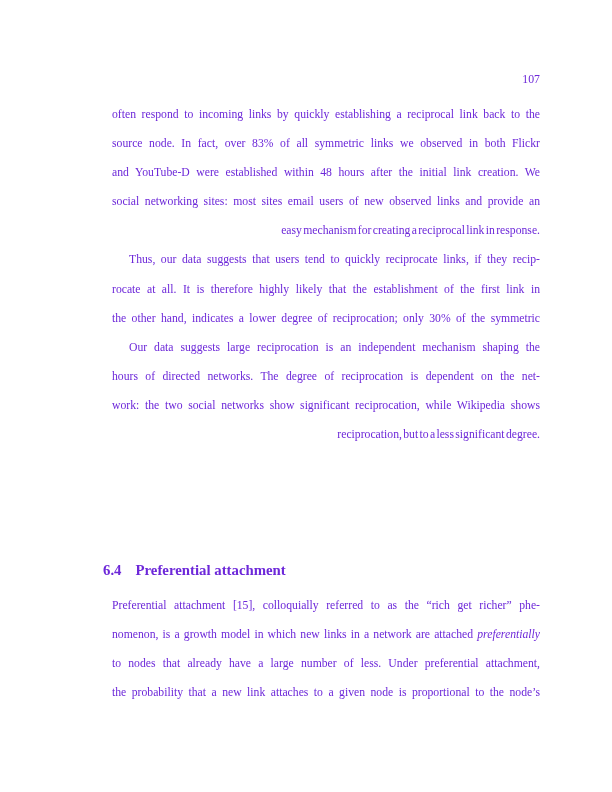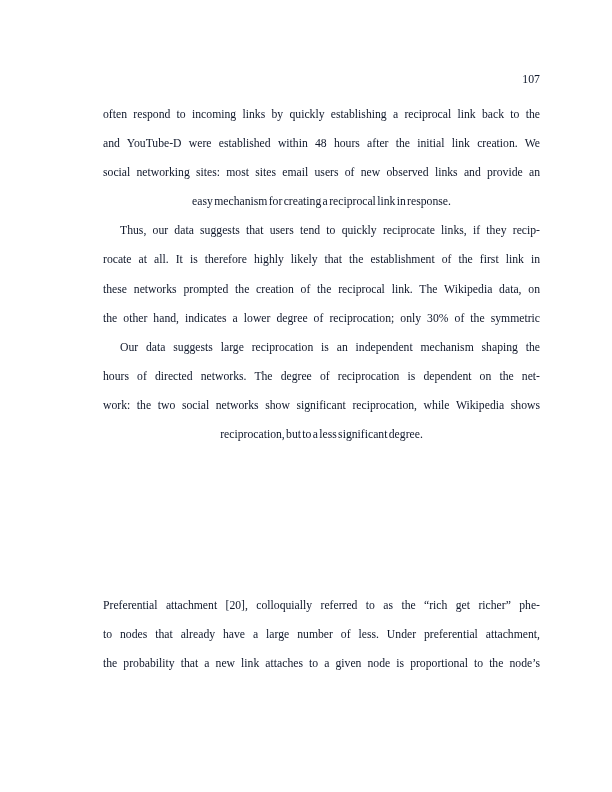--- a/index.html
+++ b/index.html
@@ -6,21 +6,21 @@
     margin: 0;
     padding: 0;
     background: #ffffff;
   }
   .page {
     position: relative;
     width: 612px;
     height: 792px;
     background: #ffffff;
     font-family: "Liberation Serif", "DejaVu Serif", serif;
-    color: #0f172a;
+    color: #6d28d9;
     overflow: hidden;
   }
   .page-number {
     position: absolute;
     top: 72px;
     left: 103px;
     width: 437px;
     text-align: right;
     font-size: 11.8px;
     line-height: 14px;
@@ -31,26 +31,27 @@
     width: 437px;
   }
   .block-1 { top: 100px; }
   .block-2 { top: 591px; }
   .ln {
     margin: 0;
     padding: 0;
     font-size: 11.7px;
     line-height: 29.1px;
     word-spacing: -1.6px;
-    text-align: center;
+    text-align: right;
     white-space: normal;
   }
   .just {
     text-align: justify;
     text-align-last: justify;
+    margin-left: 9px;
   }
   .indent {
     text-indent: 17px;
   }
   .it {
     font-style: italic;
   }
   .section-heading {
     position: absolute;
     left: 103px;
@@ -68,35 +69,39 @@
 </style>
 </head>
 <body>
 
 <div class="page">
 
   <div class="page-number">107</div>
 
   <div class="text-block block-1">
     <p class="ln just">often respond to incoming links by quickly establishing a reciprocal link back to the</p>
+    <p class="ln just">source node. In fact, over 83% of all symmetric links we observed in both Flickr</p>
     <p class="ln just">and YouTube-D were established within 48 hours after the initial link creation. We</p>
     <p class="ln just">social networking sites: most sites email users of new observed links and provide an</p>
     <p class="ln">easy mechanism for creating a reciprocal link in response.</p>
 
     <p class="ln just indent">Thus, our data suggests that users tend to quickly reciprocate links, if they recip-</p>
     <p class="ln just">rocate at all. It is therefore highly likely that the establishment of the first link in</p>
-    <p class="ln just">these networks prompted the creation of the reciprocal link. The Wikipedia data, on</p>
     <p class="ln just">the other hand, indicates a lower degree of reciprocation; only 30% of the symmetric</p>
 
     <p class="ln just indent">Our data suggests large reciprocation is an independent mechanism shaping the</p>
     <p class="ln just">hours of directed networks. The degree of reciprocation is dependent on the net-</p>
     <p class="ln just">work: the two social networks show significant reciprocation, while Wikipedia shows</p>
     <p class="ln">reciprocation, but to a less significant degree.</p>
   </div>
 
+  <div class="section-heading">
+    <span class="section-number">6.4</span><span class="section-title">Preferential attachment</span>
+  </div>
 
   <div class="text-block block-2">
-    <p class="ln just">Preferential attachment [20], colloquially referred to as the “rich get richer” phe-</p>
+    <p class="ln just">Preferential attachment [15], colloquially referred to as the “rich get richer” phe-</p>
+    <p class="ln just"><span>nomenon, is a growth model in which new links in a network are attached </span><em class="it">preferentially</em></p>
     <p class="ln just">to nodes that already have a large number of less. Under preferential attachment,</p>
     <p class="ln just">the probability that a new link attaches to a given node is proportional to the node’s</p>
   </div>
 
 </div>
 
 </body></html>

